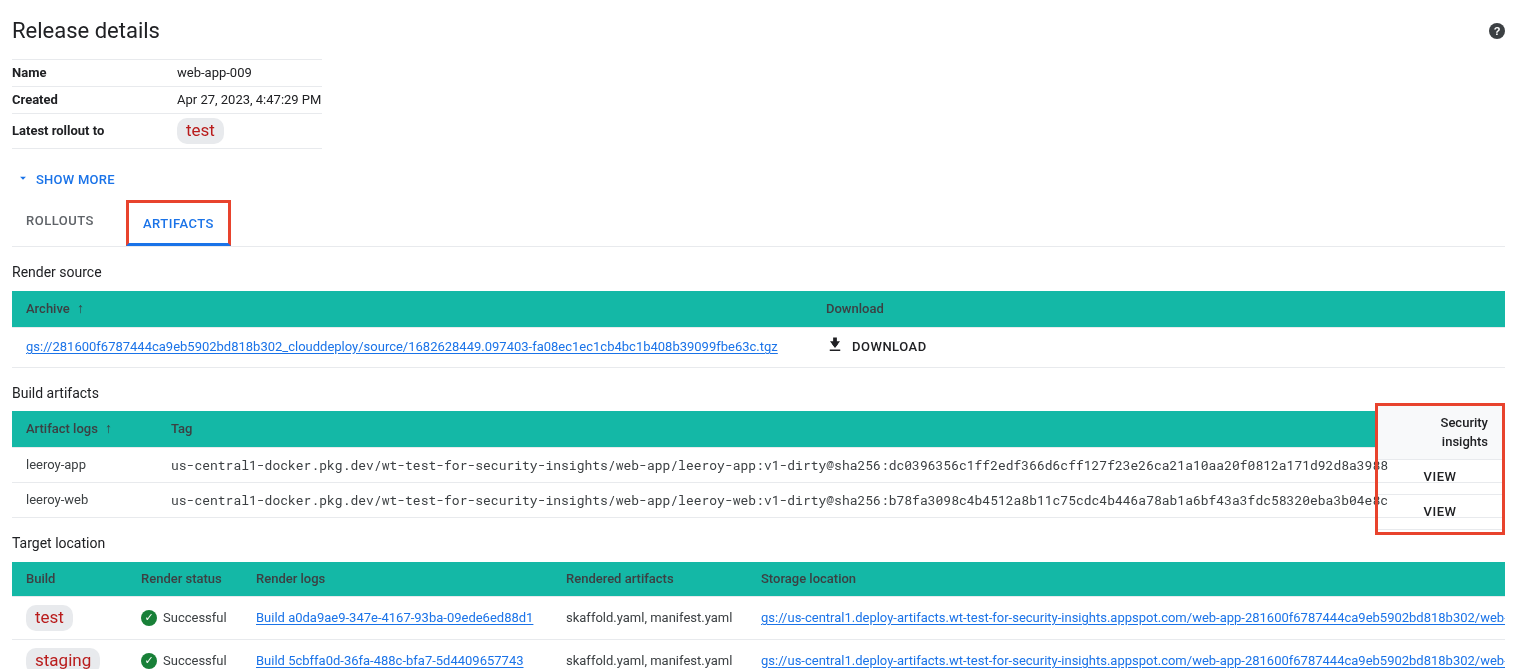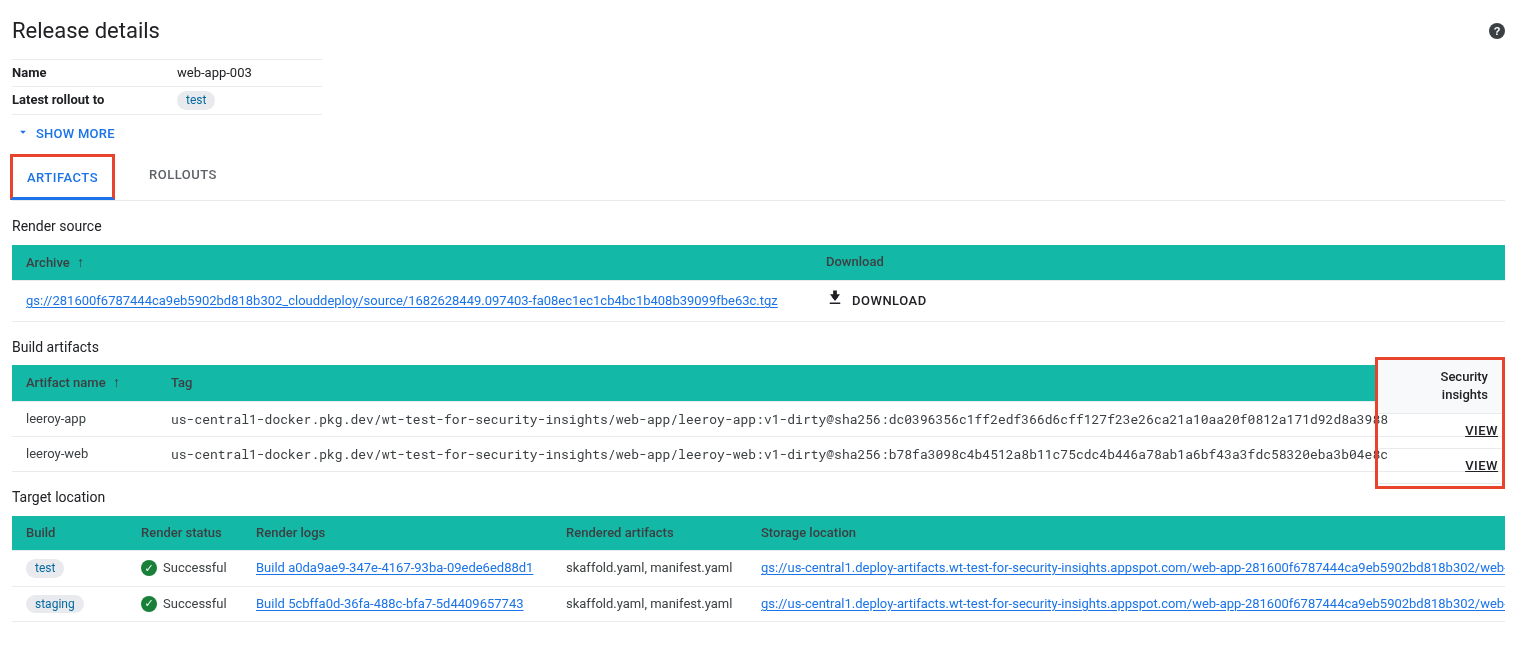--- a/index.html
+++ b/index.html
@@ -29,37 +29,37 @@
     color: #fff;
     font-size: 11px;
     font-weight: 700;
     align-items: center;
     justify-content: center;
     font-family: Arial, sans-serif;
   }
   .details-table {
     border-collapse: collapse;
     width: 310px;
-    margin-bottom: 2px;
+    margin-bottom: 14px;
   }
   .details-table td {
     border-top: 1px solid #e8eaed;
     border-bottom: 1px solid #e8eaed;
     padding: 4px 0;
     font-size: 13px;
   }
   .details-table td.k {
     font-weight: 700;
     width: 165px;
   }
   .chip {
     display: inline-block;
     background: #e8eaed;
-    color: #0369a1;
-    font-size: 12px;
+    color: #b91c1c;
+    font-size: 17px;
     padding: 1px 9px;
     border-radius: 10px;
   }
   .show-more {
     color: #1a73e8;
     font-weight: 500;
     font-size: 13px;
     letter-spacing: .25px;
     display: inline-flex;
     align-items: center;
@@ -148,25 +148,24 @@
     font-size: 13px;
     padding: 8px 14px;
     background: #f8f9fa;
     text-align: right;
     border-bottom: 1px solid #e8eaed;
   }
   .si-cell {
     font-weight: 500;
     letter-spacing: .5px;
     padding: 8px 4px;
-    text-align: right;
+    text-align: center;
     border-bottom: 1px solid #e8eaed;
     cursor: pointer;
     color: #202124;
-    text-decoration: underline;
   }
   .status-cell { display:flex; align-items:center; gap:6px; }
   .ok-icon {
     width:16px; height:16px; border-radius:50%;
     background:#188038; display:inline-flex; align-items:center; justify-content:center;
     color:#fff; font-size:11px;
   }
   .nowrap-clip{
     white-space: nowrap; overflow:hidden;
   }
@@ -178,41 +177,45 @@
 
 <h1 class="page-title">
   <span>Release details</span>
   <span class="help-icon">?</span>
 </h1>
 
 <table class="details-table">
   <tbody>
       <tr>
     <td class="k">Name</td>
-    <td>web-app-003</td>
+    <td>web-app-009</td>
+  </tr>
+  <tr>
+    <td class="k">Created</td>
+    <td>Apr 27, 2023, 4:47:29 PM</td>
   </tr>
   <tr>
     <td class="k">Latest rollout to</td>
     <td><span class="chip">test</span></td>
   </tr>
 </tbody>
   </table>
 
 <div class="show-more">
   <span class="chev">
     <svg width="14" height="14" viewBox="0 0 24 24" fill="#1a73e8">
         <path d="M7 10l5 5 5-5z"></path>
       </svg>
   </span>
   <span>SHOW MORE</span>
 </div>
 
 <div class="tabs">
+  <div class="tab">ROLLOUTS</div>
   <div class="tab active highlight-box">ARTIFACTS</div>
-  <div class="tab">ROLLOUTS</div>
 </div>
 
 <h2 class="section">Render source</h2>
 <table class="grid">
   <colgroup>
       <col style="width:800px">
       <col>
     </colgroup>
   <thead>
     <tr>
@@ -246,21 +249,21 @@
 <h2 class="section">Build artifacts</h2>
 <div class="si-wrap">
   <table class="grid">
     <colgroup>
         <col style="width:145px">
         <col>
       </colgroup>
     <thead>
       <tr>
         <th>
-          <span>Artifact name</span>
+          <span>Artifact logs</span>
           <span class="sort-arrow">↑</span>
         </th>
         <th>Tag</th>
       </tr>
     </thead>
     <tbody>
       <tr>
         <td>leeroy-app</td>
         <td class="mono">us-central1-docker.pkg.dev/wt-test-for-security-insights/web-app/leeroy-app:v1-dirty@sha256:dc0396356c1ff2edf366d6cff127f23e26ca21a10aa20f0812a171d92d8a3988</td>
       </tr>

